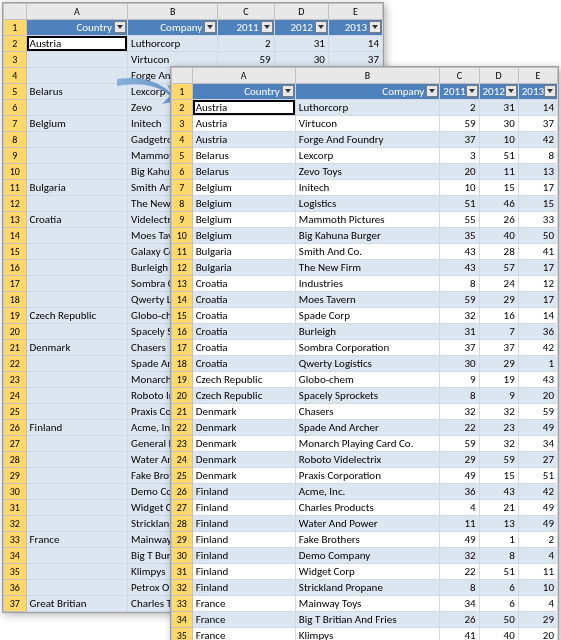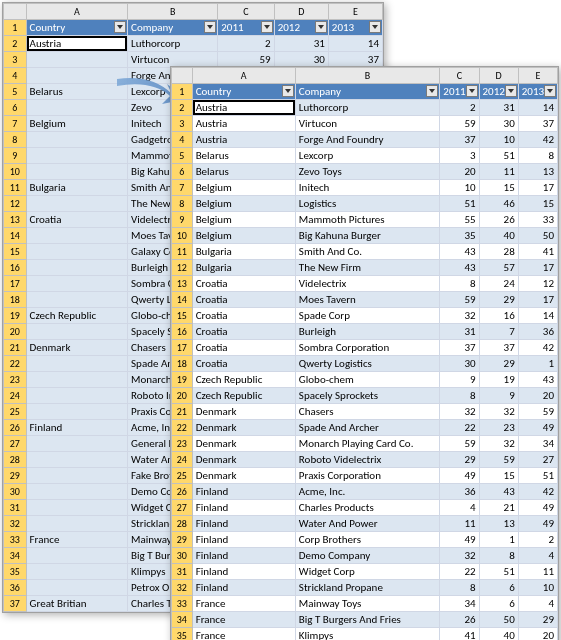--- a/index.html
+++ b/index.html
@@ -67,20 +67,21 @@
     background: #e8e8e8;
     width: 20px;
     border-color: #c0c0c0;
   }
   .thcell {
     background: #4f81bd;
     color: #fff;
     font-weight: normal;
     position: relative;
     padding-right: 15px;
+    text-align: right;
   }
   .thcell .filter {
     position: absolute;
     right: 1px;
     top: 1px;
     width: 12px;
     height: 12px;
     background: #e8e8e8;
     border: 1px solid #7a7a7a;
     box-sizing: border-box;
@@ -572,21 +573,21 @@
           <td class="rowhead sel">12</td>
           <td class="data">Bulgaria</td>
           <td class="data">The New Firm</td>
           <td class="data num">43</td>
           <td class="data num">57</td>
           <td class="data num">17</td>
         </tr>
         <tr>
           <td class="rowhead sel">13</td>
           <td class="data">Croatia</td>
-          <td class="data">Videlectrix</td>
+          <td class="data">Industries</td>
           <td class="data num">8</td>
           <td class="data num">24</td>
           <td class="data num">12</td>
         </tr>
         <tr class="band">
           <td class="rowhead sel">14</td>
           <td class="data">Croatia</td>
           <td class="data">Moes Tavern</td>
           <td class="data num">59</td>
           <td class="data num">29</td>
@@ -700,21 +701,21 @@
           <td class="rowhead sel">28</td>
           <td class="data">Finland</td>
           <td class="data">Water And Power</td>
           <td class="data num">11</td>
           <td class="data num">13</td>
           <td class="data num">49</td>
         </tr>
         <tr>
           <td class="rowhead sel">29</td>
           <td class="data">Finland</td>
-          <td class="data">Corp Brothers</td>
+          <td class="data">Fake Brothers</td>
           <td class="data num">49</td>
           <td class="data num">1</td>
           <td class="data num">2</td>
         </tr>
         <tr class="band">
           <td class="rowhead sel">30</td>
           <td class="data">Finland</td>
           <td class="data">Demo Company</td>
           <td class="data num">32</td>
           <td class="data num">8</td>
@@ -740,21 +741,21 @@
           <td class="rowhead sel">33</td>
           <td class="data">France</td>
           <td class="data">Mainway Toys</td>
           <td class="data num">34</td>
           <td class="data num">6</td>
           <td class="data num">4</td>
         </tr>
         <tr class="band">
           <td class="rowhead sel">34</td>
           <td class="data">France</td>
-          <td class="data">Big T Burgers And Fries</td>
+          <td class="data">Big T Britian And Fries</td>
           <td class="data num">26</td>
           <td class="data num">50</td>
           <td class="data num">29</td>
         </tr>
         <tr>
           <td class="rowhead sel">35</td>
           <td class="data">France</td>
           <td class="data">Klimpys</td>
           <td class="data num">41</td>
           <td class="data num">40</td>

